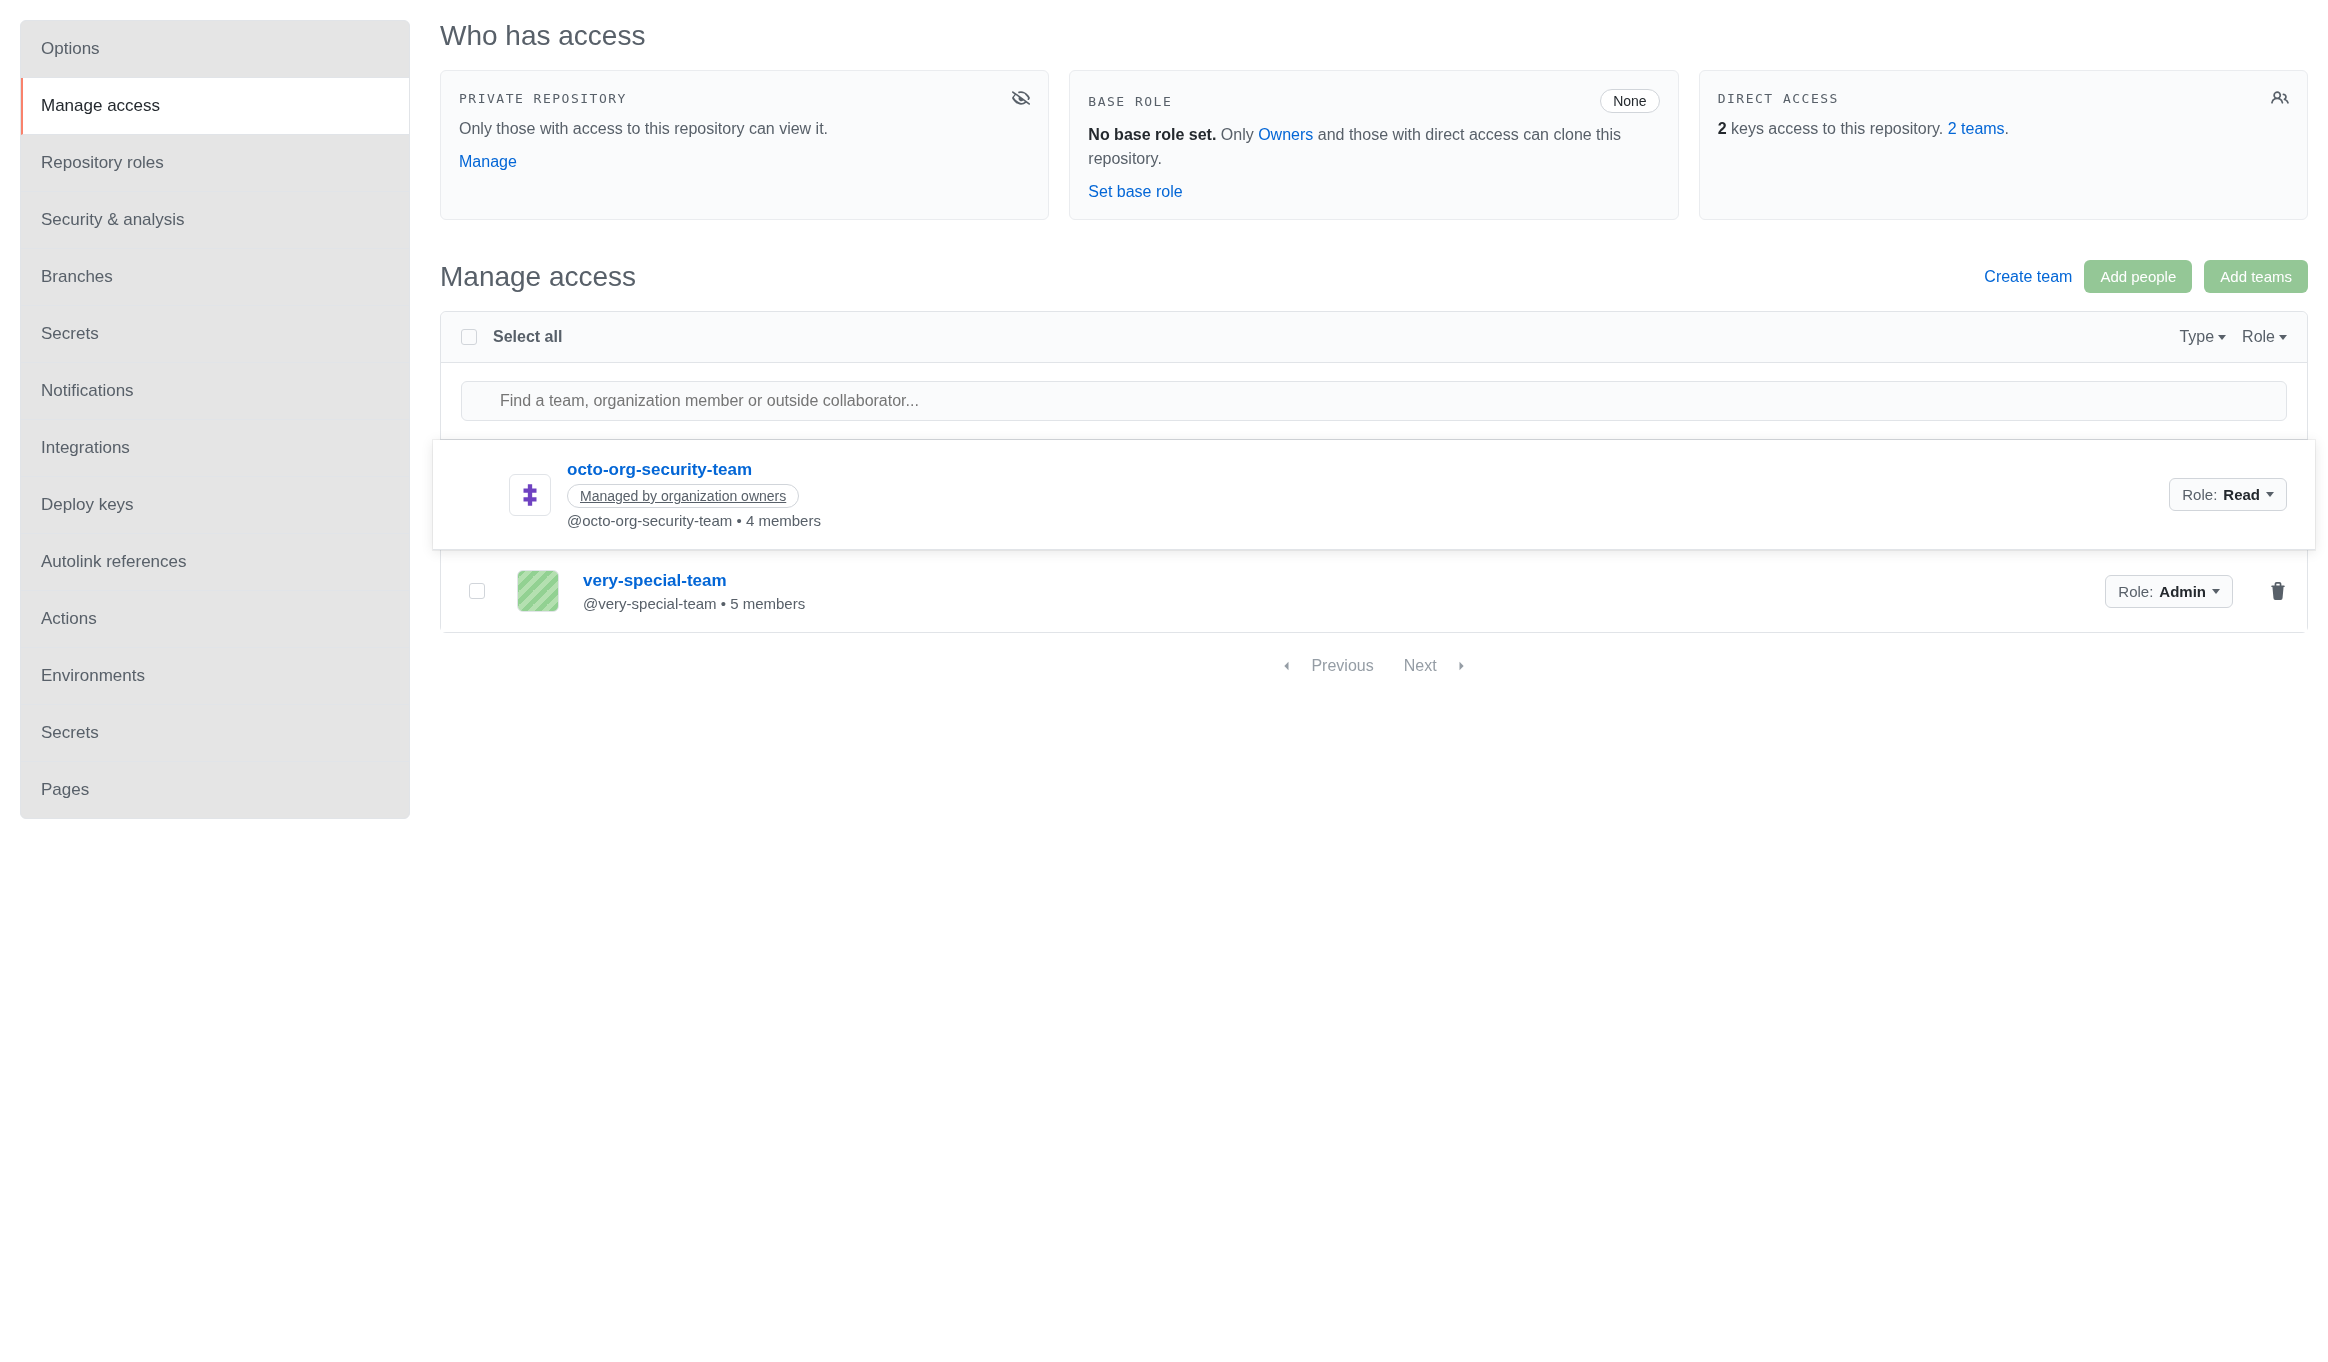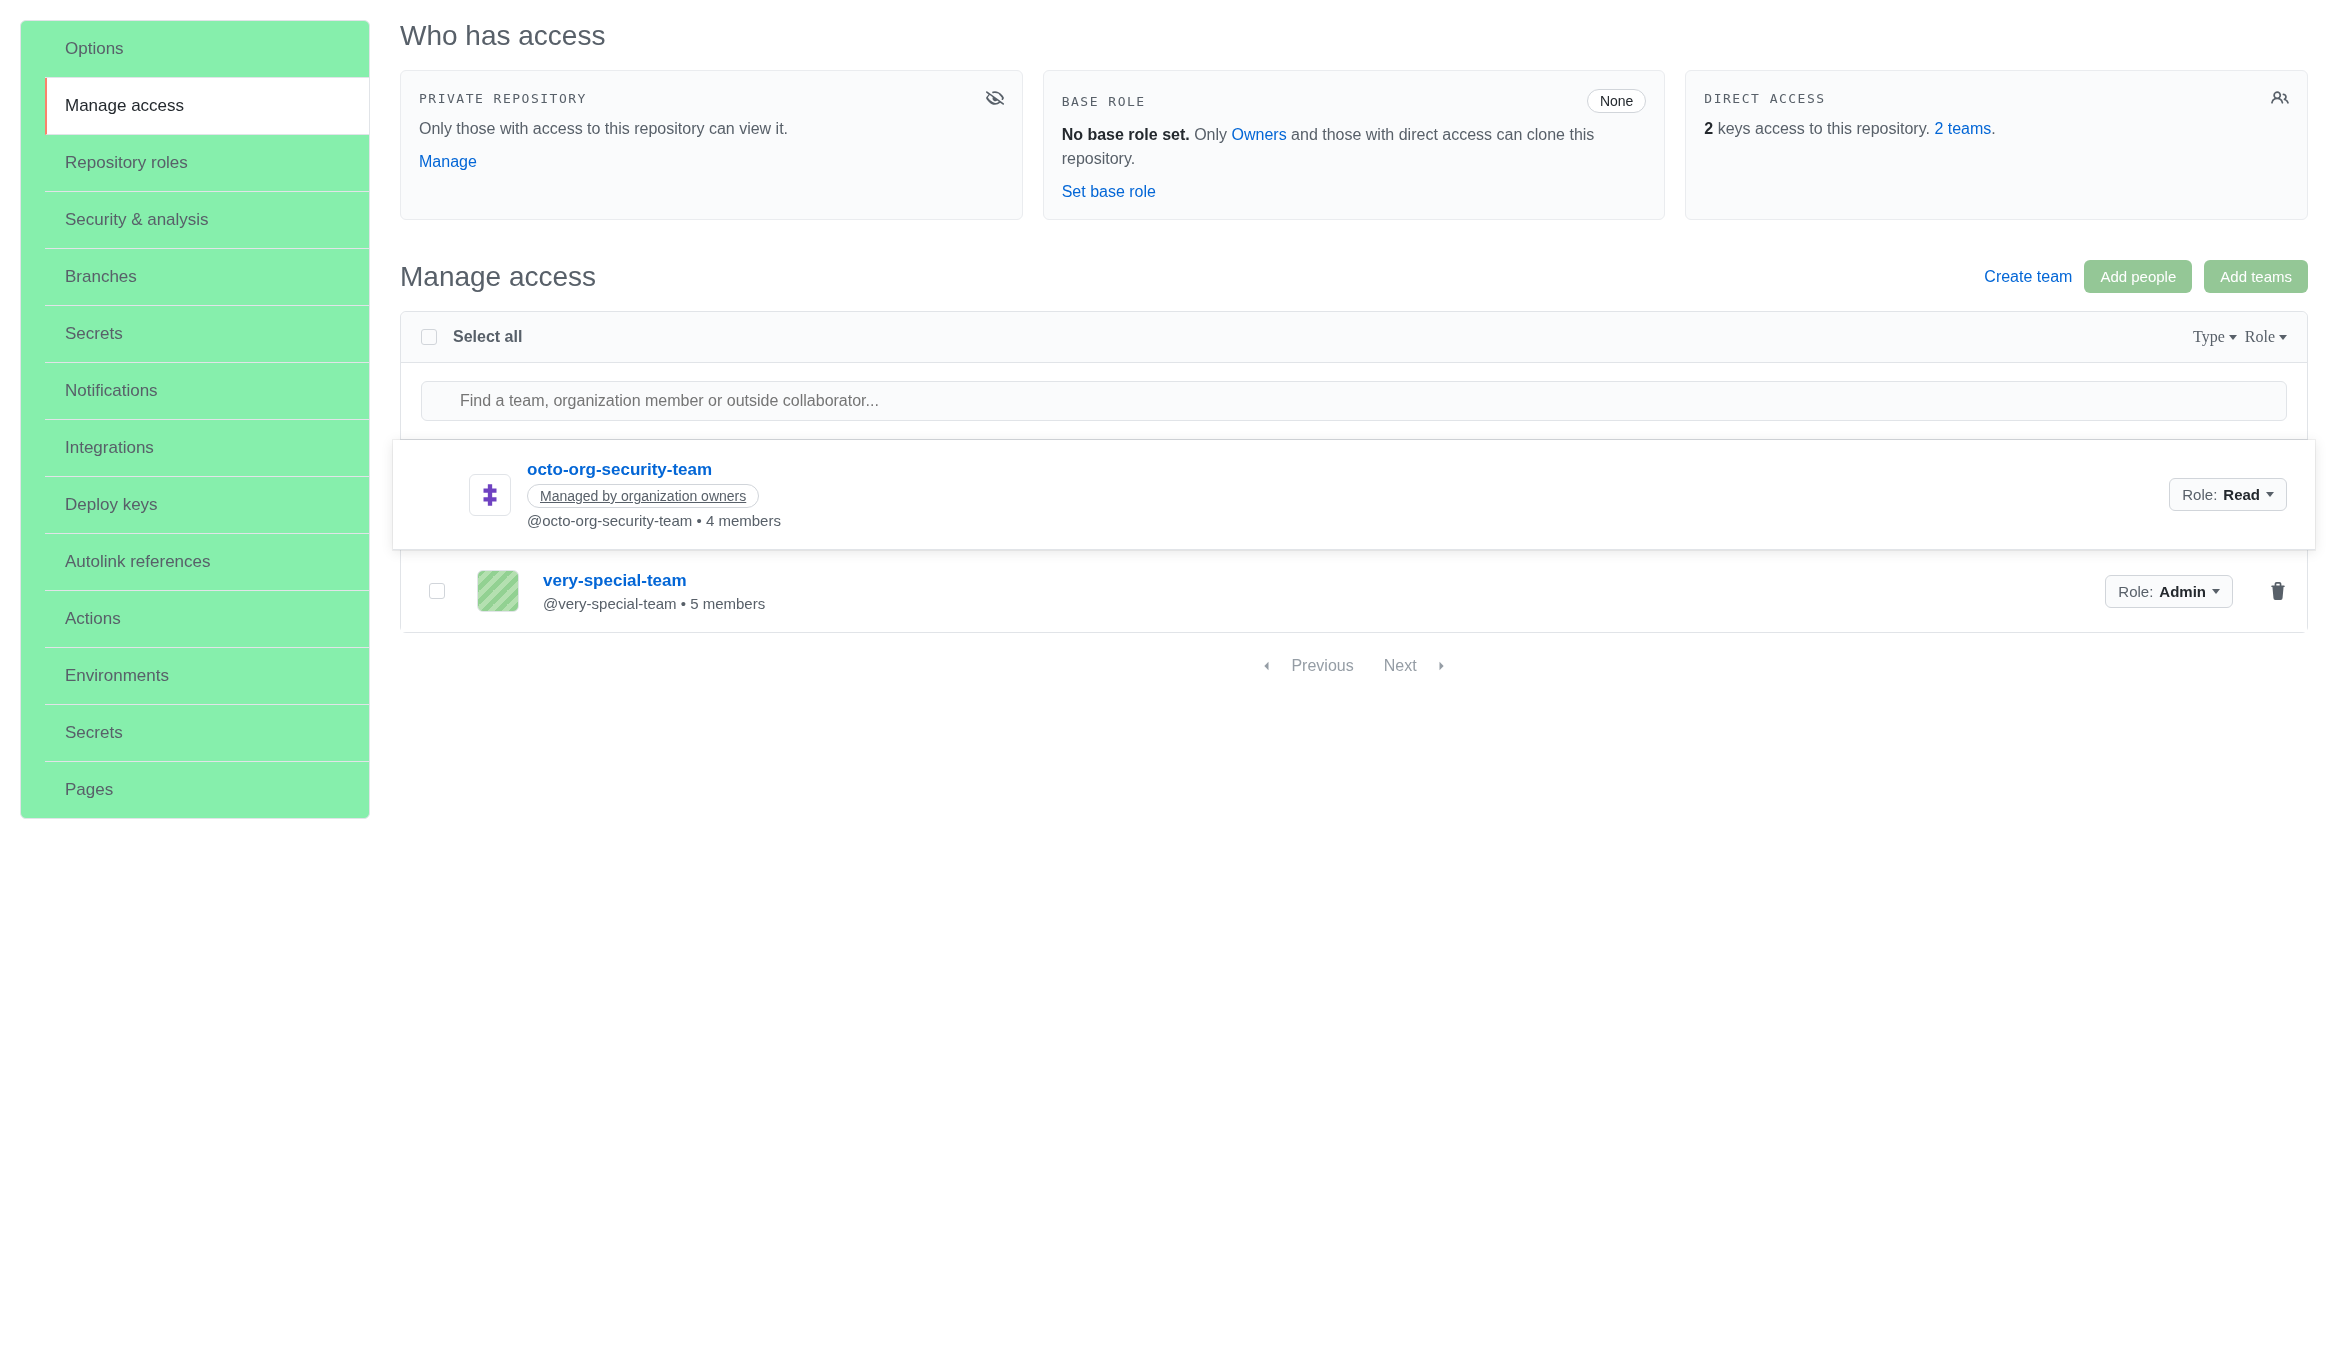--- a/index.html
+++ b/index.html
@@ -8,27 +8,26 @@
     background: #fff;
     color: #24292e;
     font-size: 14px;
   }
   .container {
     display: flex;
     padding: 20px;
     gap: 30px;
   }
   .sidebar {
-    width: 350px;
+    width: 390px;
     border: 1px solid #e1e4e8;
     border-radius: 6px;
     overflow: hidden;
-    background: #86efac;
+    background: #e5e5e5;
     flex-shrink: 0;
-    padding-left: 24px;
   }
   .sidebar-item {
     padding: 18px 20px;
     border-bottom: 1px solid #e1e4e8;
     color: #586069;
     font-size: 17px;
     cursor: pointer;
   }
   .sidebar-item:last-child { border-bottom: none; }
   .sidebar-item.active {
@@ -118,21 +117,21 @@
     border-top-right-radius: 6px;
   }
   .list-header-left { display: flex; align-items: center; gap: 16px; }
   .checkbox {
     width: 16px; height: 16px;
     border: 1.5px solid #d1d5da;
     border-radius: 3px;
     cursor: pointer;
   }
   .select-all-label { color: #586069; font-weight: 600; font-size: 16px; }
-  .filter-group { display: flex; gap: 8px; color: #586069; font-size: 16px; font-family: Liberation Serif, serif; }
+  .filter-group { display: flex; gap: 16px; color: #586069; font-size: 16px; }
   .filter-item { cursor: pointer; display: inline-flex; align-items: center; gap: 4px; }
   .caret-down {
     width: 0; height: 0;
     border-left: 4px solid transparent;
     border-right: 4px solid transparent;
     border-top: 5px solid #586069;
     display: inline-block;
   }
   .search-row { padding: 18px 20px; border-bottom: 1px solid #e1e4e8; }
   .search-box {

